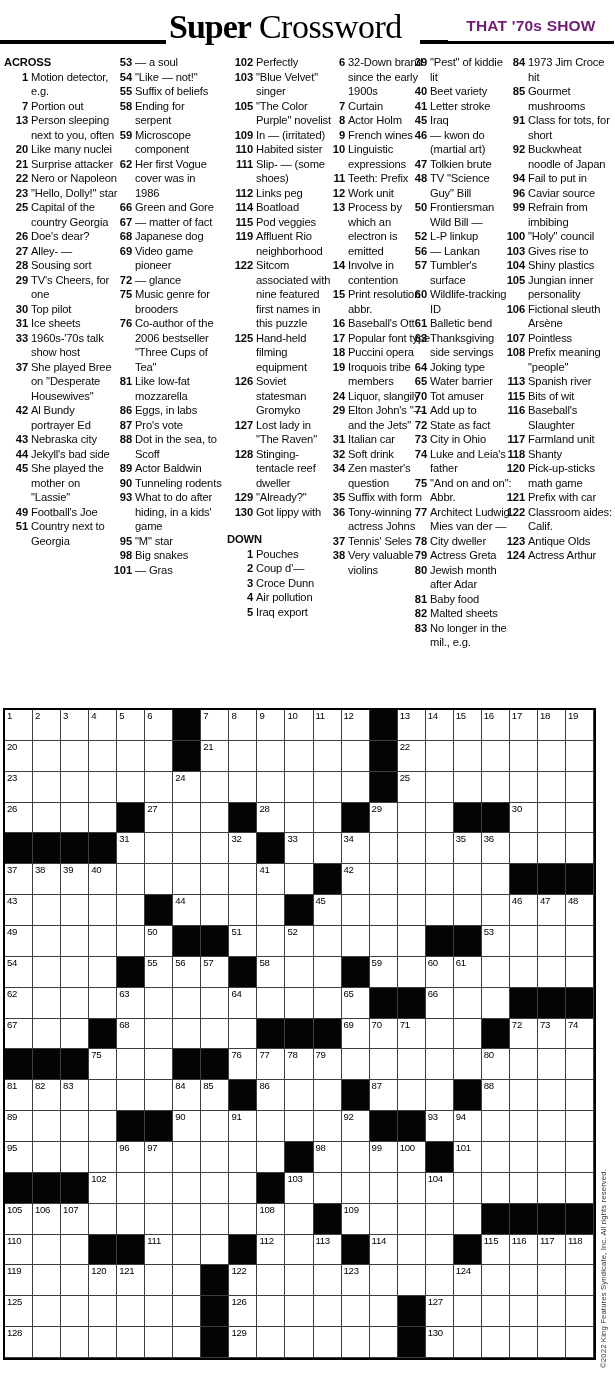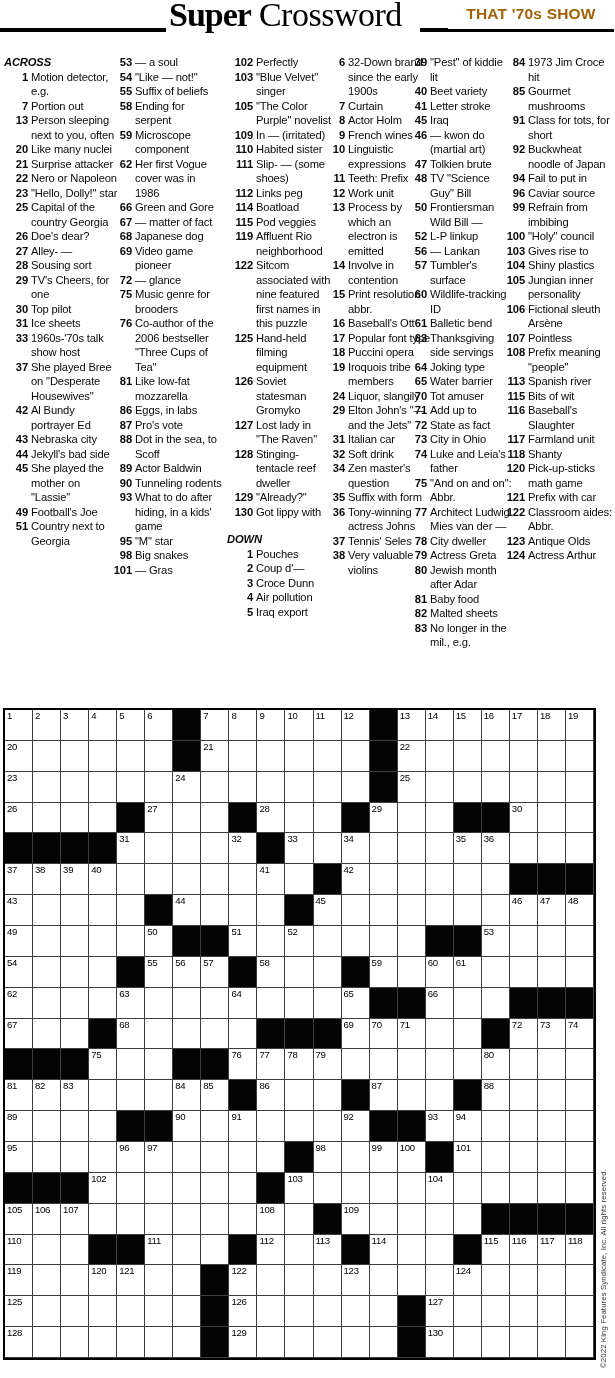--- a/index.html
+++ b/index.html
@@ -1,39 +1,39 @@
 <!DOCTYPE html>
 <html><head>
 <meta charset="utf-8">
 <style>
   html,body{margin:0;padding:0;background:#e8e8e8;}
   #page{position:relative;width:615px;height:1378px;background:#ffffff;overflow:hidden;
         font-family:"Liberation Sans",sans-serif;color:#0a0a0a;margin:0 auto;}
 
   
-  #masthead{position:absolute;left:0;top:0;width:615px;height:52px;}
+  #masthead{position:absolute;left:0;top:12px;width:615px;height:52px;}
   .rule{position:absolute;background:#000;}
   #rule-left{left:0;top:28px;width:166px;height:3.5px;}
   #rule-mid{left:420px;top:28px;width:28px;height:3.5px;}
   #title{position:absolute;left:169px;top:-6px;font-family:"Liberation Serif",serif;
          font-size:34px;line-height:42px;white-space:nowrap;letter-spacing:-0.5px;color:#000;}
   #title .tb{font-weight:bold;letter-spacing:-1px;}
   #theme{position:absolute;left:448px;top:5px;width:166px;text-align:center;
-         font-weight:bold;font-size:15.5px;letter-spacing:0.2px;color:#a16207;
+         font-weight:bold;font-size:15.5px;letter-spacing:0.2px;color:#701a75;
          border-bottom:3px solid #000;padding-bottom:6px;box-sizing:border-box;white-space:nowrap;}
 
   
   .ccol{position:absolute;top:55px;font-size:11.2px;line-height:14.5px;letter-spacing:-0.15px;}
   .c0{left:2px;  width:118px;--nb:29px;}
   .c1{left:104px;width:118px;--nb:31px;}
   .c2{left:225px;width:110px;--nb:31px;}
   .c3{left:318px;width:114px;--nb:30px;}
   .c4{left:400px;width:112px;--nb:30px;}
   .c5{left:498px;width:115px;--nb:30px;}
-  .clue-heading{font-weight:bold;padding-left:2px;font-style:italic;}
+  .clue-heading{font-weight:bold;padding-left:2px;}
   .clue{padding-left:var(--nb);text-indent:calc(-1 * var(--nb));}
   .cnum{display:inline-block;width:calc(var(--nb) - 3px);text-align:right;
         font-weight:bold;margin-right:3px;text-indent:0;}
   .clue-gap{height:13px;}
 
   
   #grid{position:absolute;left:3px;top:708px;width:593px;height:652px;
         display:grid;grid-template-columns:repeat(21,1fr);grid-template-rows:repeat(21,1fr);
         border:2px solid #000;box-sizing:border-box;background:#fff;}
   .cell{position:relative;box-sizing:border-box;background:#fff;
@@ -206,21 +206,21 @@
       <div class="clue"><span class="cnum">106</span><span class="ctext">Fictional sleuth Arsène</span></div>
       <div class="clue"><span class="cnum">107</span><span class="ctext">Pointless</span></div>
       <div class="clue"><span class="cnum">108</span><span class="ctext">Prefix meaning "people"</span></div>
       <div class="clue"><span class="cnum">113</span><span class="ctext">Spanish river</span></div>
       <div class="clue"><span class="cnum">115</span><span class="ctext">Bits of wit</span></div>
       <div class="clue"><span class="cnum">116</span><span class="ctext">Baseball's Slaughter</span></div>
       <div class="clue"><span class="cnum">117</span><span class="ctext">Farmland unit</span></div>
       <div class="clue"><span class="cnum">118</span><span class="ctext">Shanty</span></div>
       <div class="clue"><span class="cnum">120</span><span class="ctext">Pick-up-sticks math game</span></div>
       <div class="clue"><span class="cnum">121</span><span class="ctext">Prefix with car</span></div>
-      <div class="clue"><span class="cnum">122</span><span class="ctext">Classroom aides: Abbr.</span></div>
+      <div class="clue"><span class="cnum">122</span><span class="ctext">Classroom aides: Calif.</span></div>
       <div class="clue"><span class="cnum">123</span><span class="ctext">Antique Olds</span></div>
       <div class="clue"><span class="cnum">124</span><span class="ctext">Actress Arthur</span></div>
     </div>
 
   <div id="grid">
       <div class="cell">
         <span class="num">1</span>
       </div>
       <div class="cell">
         <span class="num">2</span>

